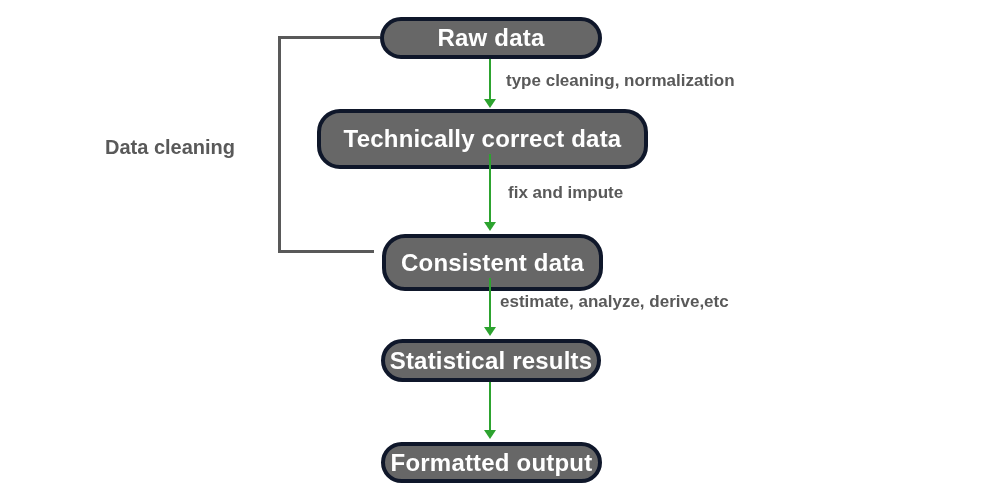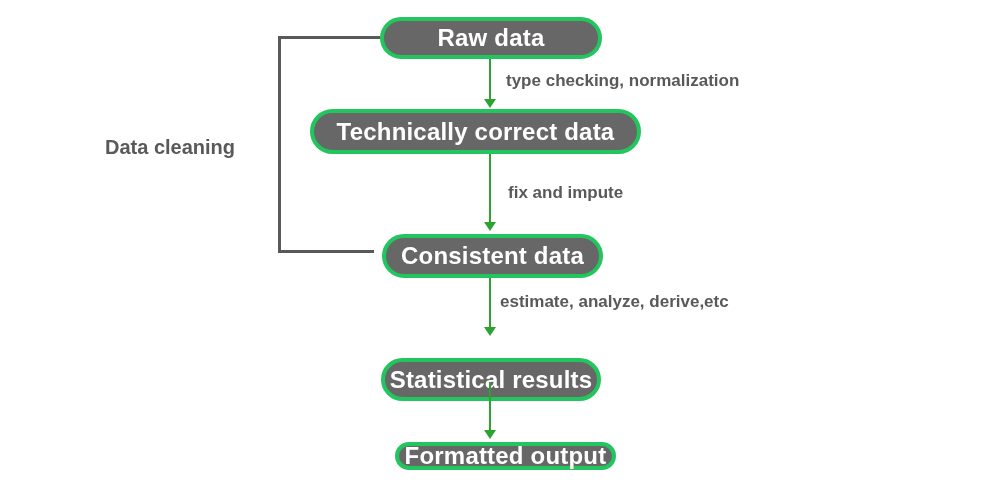--- a/index.html
+++ b/index.html
@@ -13,36 +13,36 @@
     width: 1000px;
     height: 500px;
     background: #ffffff;
     overflow: hidden;
   }
   
   .node {
     position: absolute;
     box-sizing: border-box;
     background: #676767;
-    border: 4px solid #22c55e;
+    border: 4px solid #0f172a;
     border-radius: 23px;
     color: #ffffff;
     font-weight: bold;
     font-size: 24px;
     display: flex;
     align-items: center;
     justify-content: center;
     white-space: nowrap;
     letter-spacing: 0.2px;
   }
   #node-raw        { left: 380px; top: 17px;  width: 222px; height: 42px; }
-  #node-tech       { left: 310px; top: 109px; width: 331px; height: 45px; }
-  #node-consistent { left: 382px; top: 234px; width: 221px; height: 44px; }
-  #node-stats      { left: 381px; top: 339px; width: 220px; height: 43px; margin-top: 19px; }
-  #node-formatted  { left: 395px; top: 442px; width: 221px; height: 28px; }
+  #node-tech       { left: 317px; top: 109px; width: 331px; height: 60px; }
+  #node-consistent { left: 382px; top: 234px; width: 221px; height: 57px; }
+  #node-stats      { left: 381px; top: 339px; width: 220px; height: 43px; }
+  #node-formatted  { left: 381px; top: 442px; width: 221px; height: 41px; }
 
   
   .arrow-line {
     position: absolute;
     width: 2px;
     background: #2da32f;
     left: 489px;
   }
   #edge-line-0 { top: 59px;  height: 41px; }
   #edge-line-1 { top: 154px; height: 69px; }
@@ -105,21 +105,21 @@
   <div class="side-label">Data cleaning</div>
 
   <div class="node" id="node-raw">Raw data</div>
   <div class="node" id="node-tech">Technically correct data</div>
   <div class="node" id="node-consistent">Consistent data</div>
   <div class="node" id="node-stats">Statistical results</div>
   <div class="node" id="node-formatted">Formatted output</div>
 
   <div class="arrow-line" id="edge-line-0"></div>
   <div class="arrow-head" id="edge-head-0"></div>
-  <div class="edge-label" id="edge-label-0">type checking, normalization</div>
+  <div class="edge-label" id="edge-label-0">type cleaning, normalization</div>
 
   <div class="arrow-line" id="edge-line-1"></div>
   <div class="arrow-head" id="edge-head-1"></div>
   <div class="edge-label" id="edge-label-1">fix and impute</div>
 
   <div class="arrow-line" id="edge-line-2"></div>
   <div class="arrow-head" id="edge-head-2"></div>
   <div class="edge-label" id="edge-label-2">estimate, analyze, derive,etc</div>
 
   <div class="arrow-line" id="edge-line-3"></div>

